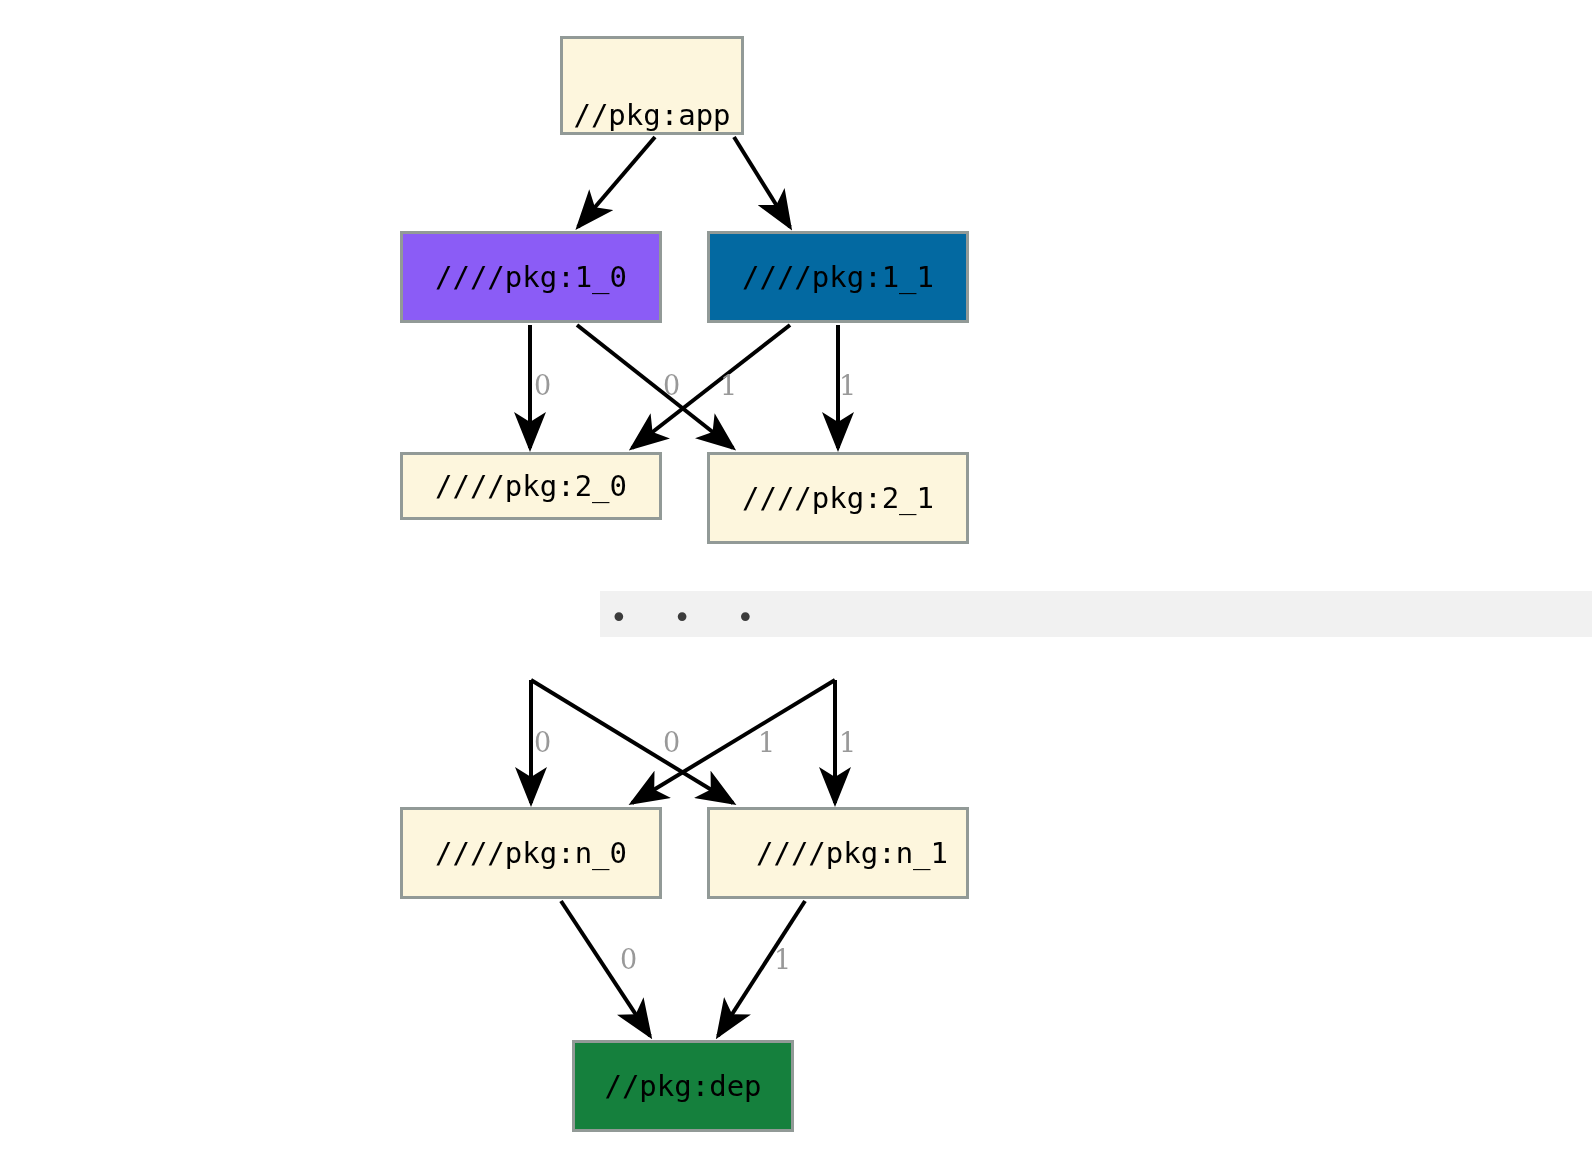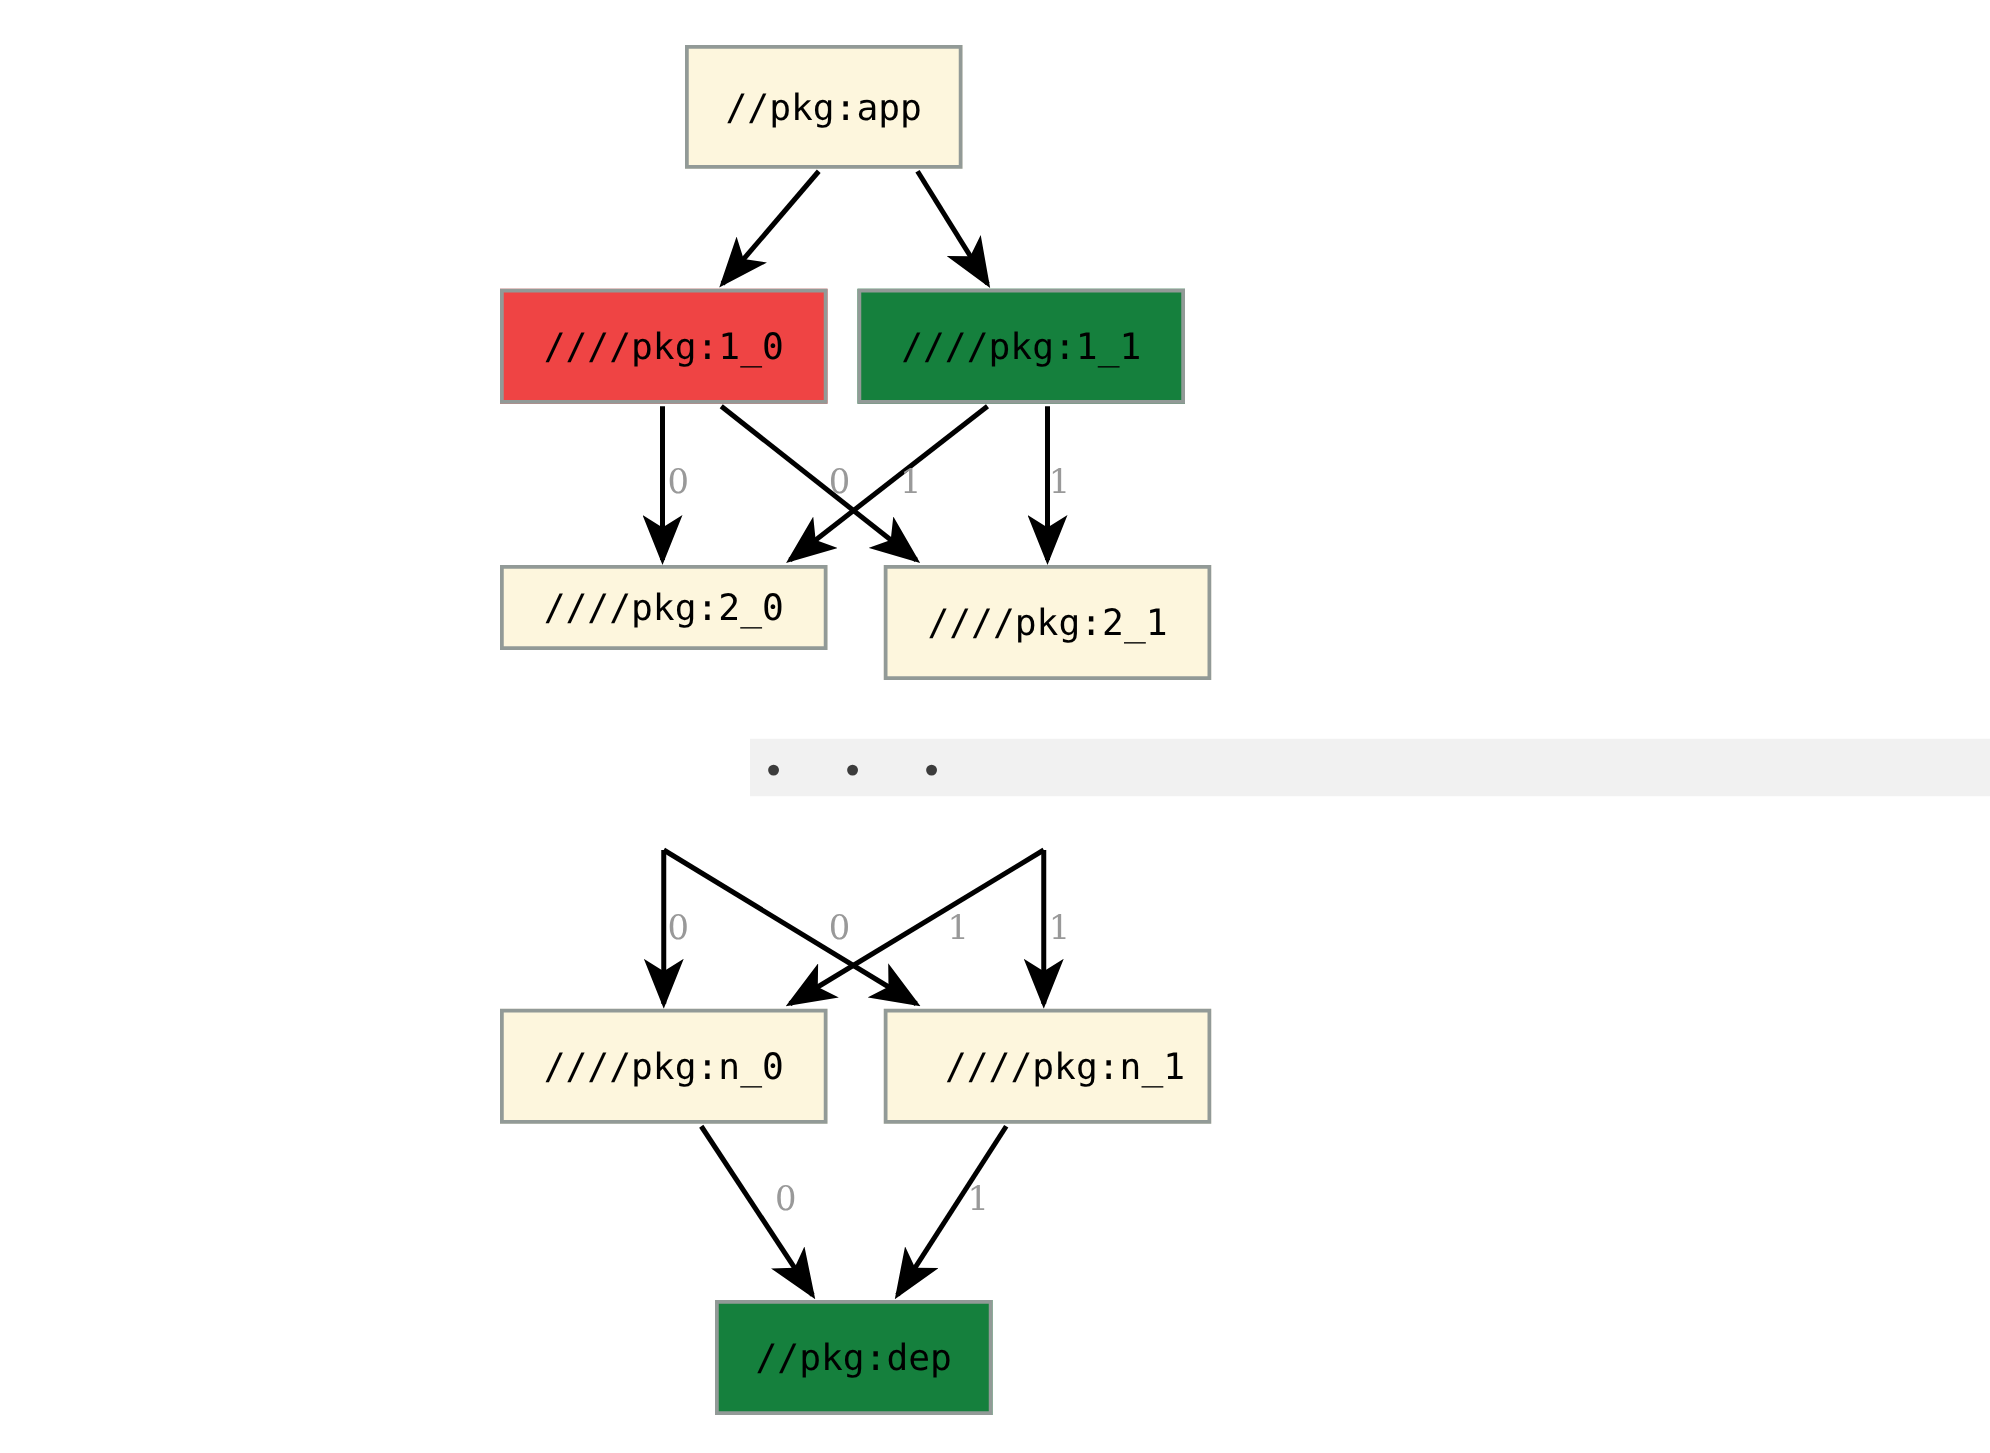--- a/index.html
+++ b/index.html
@@ -90,27 +90,27 @@
         <line x1="531" y1="680" x2="531" y2="803" stroke="#000000" stroke-width="4" marker-end="url(#arrowhead)"></line>
         <line x1="531" y1="680" x2="733" y2="803" stroke="#000000" stroke-width="4" marker-end="url(#arrowhead)"></line>
         <line x1="835" y1="680" x2="632" y2="803" stroke="#000000" stroke-width="4" marker-end="url(#arrowhead)"></line>
         <line x1="835" y1="680" x2="835" y2="803" stroke="#000000" stroke-width="4" marker-end="url(#arrowhead)"></line>
         <line x1="561" y1="901" x2="650" y2="1036" stroke="#000000" stroke-width="4" marker-end="url(#arrowhead)"></line>
         <line x1="805" y1="901" x2="718" y2="1036" stroke="#000000" stroke-width="4" marker-end="url(#arrowhead)"></line>
       </g>
   </svg>
 
   <div id="node-layer">
-      <div class="node-box" style="left: 548px; top: 36px; width: 222px; height: 99px; background: rgb(253, 246, 221); border-color: rgb(146, 154, 151);">
+      <div class="node-box" style="left: 560px; top: 36px; width: 184px; height: 99px; background: rgb(253, 246, 221); border-color: rgb(146, 154, 151); align-items: flex-end;">
         <span class="node-label">//pkg:app</span>
       </div>
-      <div class="node-box" style="left: 400px; top: 231px; width: 262px; height: 92px; background: #ef4444; border-color: rgb(146, 154, 151);">
+      <div class="node-box" style="left: 400px; top: 231px; width: 262px; height: 92px; background: #8b5cf6; border-color: rgb(146, 154, 151);">
         <span class="node-label">////pkg:1_0</span>
       </div>
-      <div class="node-box" style="left: 686px; top: 231px; width: 262px; height: 92px; background: #15803d; border-color: rgb(146, 154, 151);">
+      <div class="node-box" style="left: 707px; top: 231px; width: 262px; height: 92px; background: #0369a1; border-color: rgb(146, 154, 151);">
         <span class="node-label">////pkg:1_1</span>
       </div>
       <div class="node-box" style="left: 400px; top: 452px; width: 262px; height: 68px; background: rgb(253, 246, 221); border-color: rgb(146, 154, 151);">
         <span class="node-label">////pkg:2_0</span>
       </div>
       <div class="node-box" style="left: 707px; top: 452px; width: 262px; height: 92px; background: rgb(253, 246, 221); border-color: rgb(146, 154, 151); text-align: center;">
         <span class="node-label">////pkg:2_1</span>
       </div>
       <div class="node-box" style="left: 400px; top: 807px; width: 262px; height: 92px; background: rgb(253, 246, 221); border-color: rgb(146, 154, 151);">
         <span class="node-label">////pkg:n_0</span>

